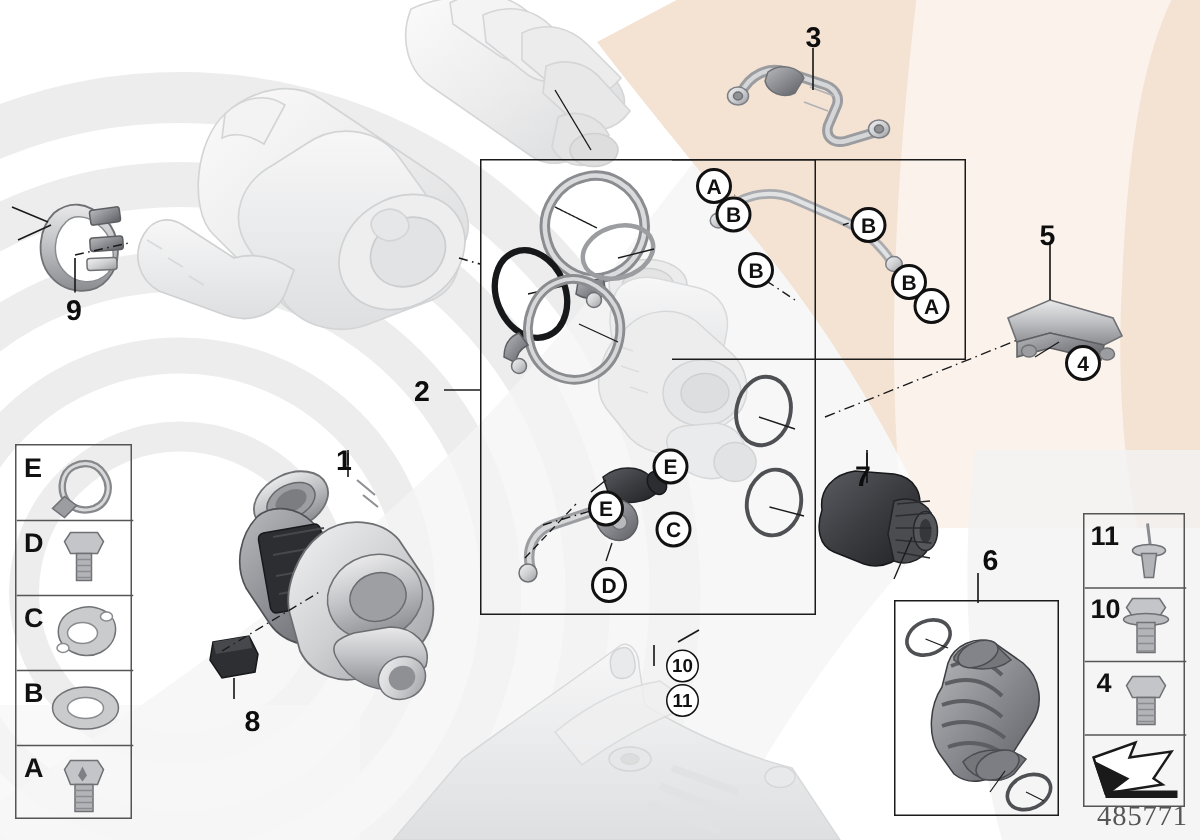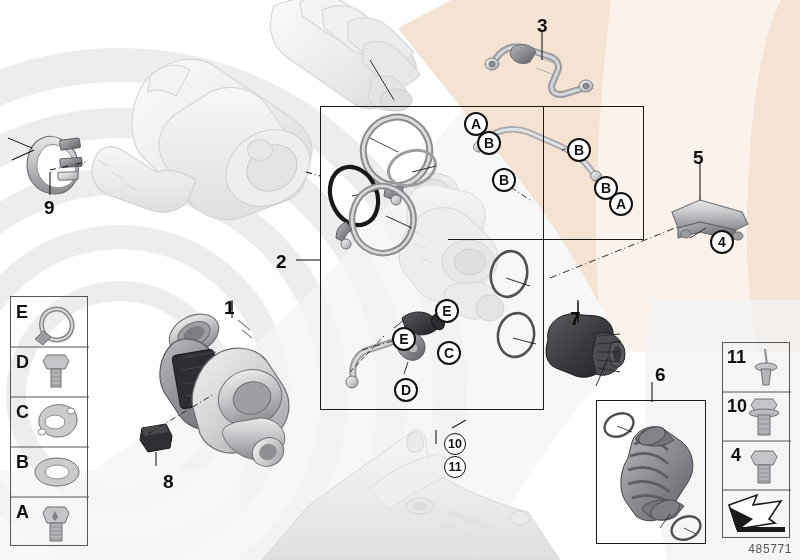--- a/index.html
+++ b/index.html
@@ -18,22 +18,22 @@
   }
   .callout.small{width:22px;height:22px;font-size:12.5px;border-width:1.6px;}
   .numlabel{
     position:absolute;font-size:19px;font-weight:bold;color:#0d0d0d;
     font-family:"Liberation Sans", sans-serif;z-index:40;line-height:1;
   }
   .legend-letter{
     position:absolute;font-size:18px;font-weight:bold;color:#111;z-index:41;
   }
   .partno{
-    position:absolute;right:8px;bottom:4px;font-size:12px;color:#555;
-    letter-spacing:.6px;z-index:50;font-family:Liberation Sans, sans-serif;
+    position:absolute;right:8px;bottom:4px;font-size:19px;color:#555;
+    letter-spacing:.6px;z-index:50;font-family:Liberation Serif, serif;
   }
   .box{position:absolute;border:1.6px solid #1a1a1a;box-sizing:border-box;z-index:20;background:transparent;}
   .legendbox{position:absolute;border:1.4px solid #555;box-sizing:border-box;z-index:30;background:transparent;}
 </style>
 </head>
 <body>
 
 <div id="stage">
 
   <svg class="layer" viewBox="0 0 800 560">

